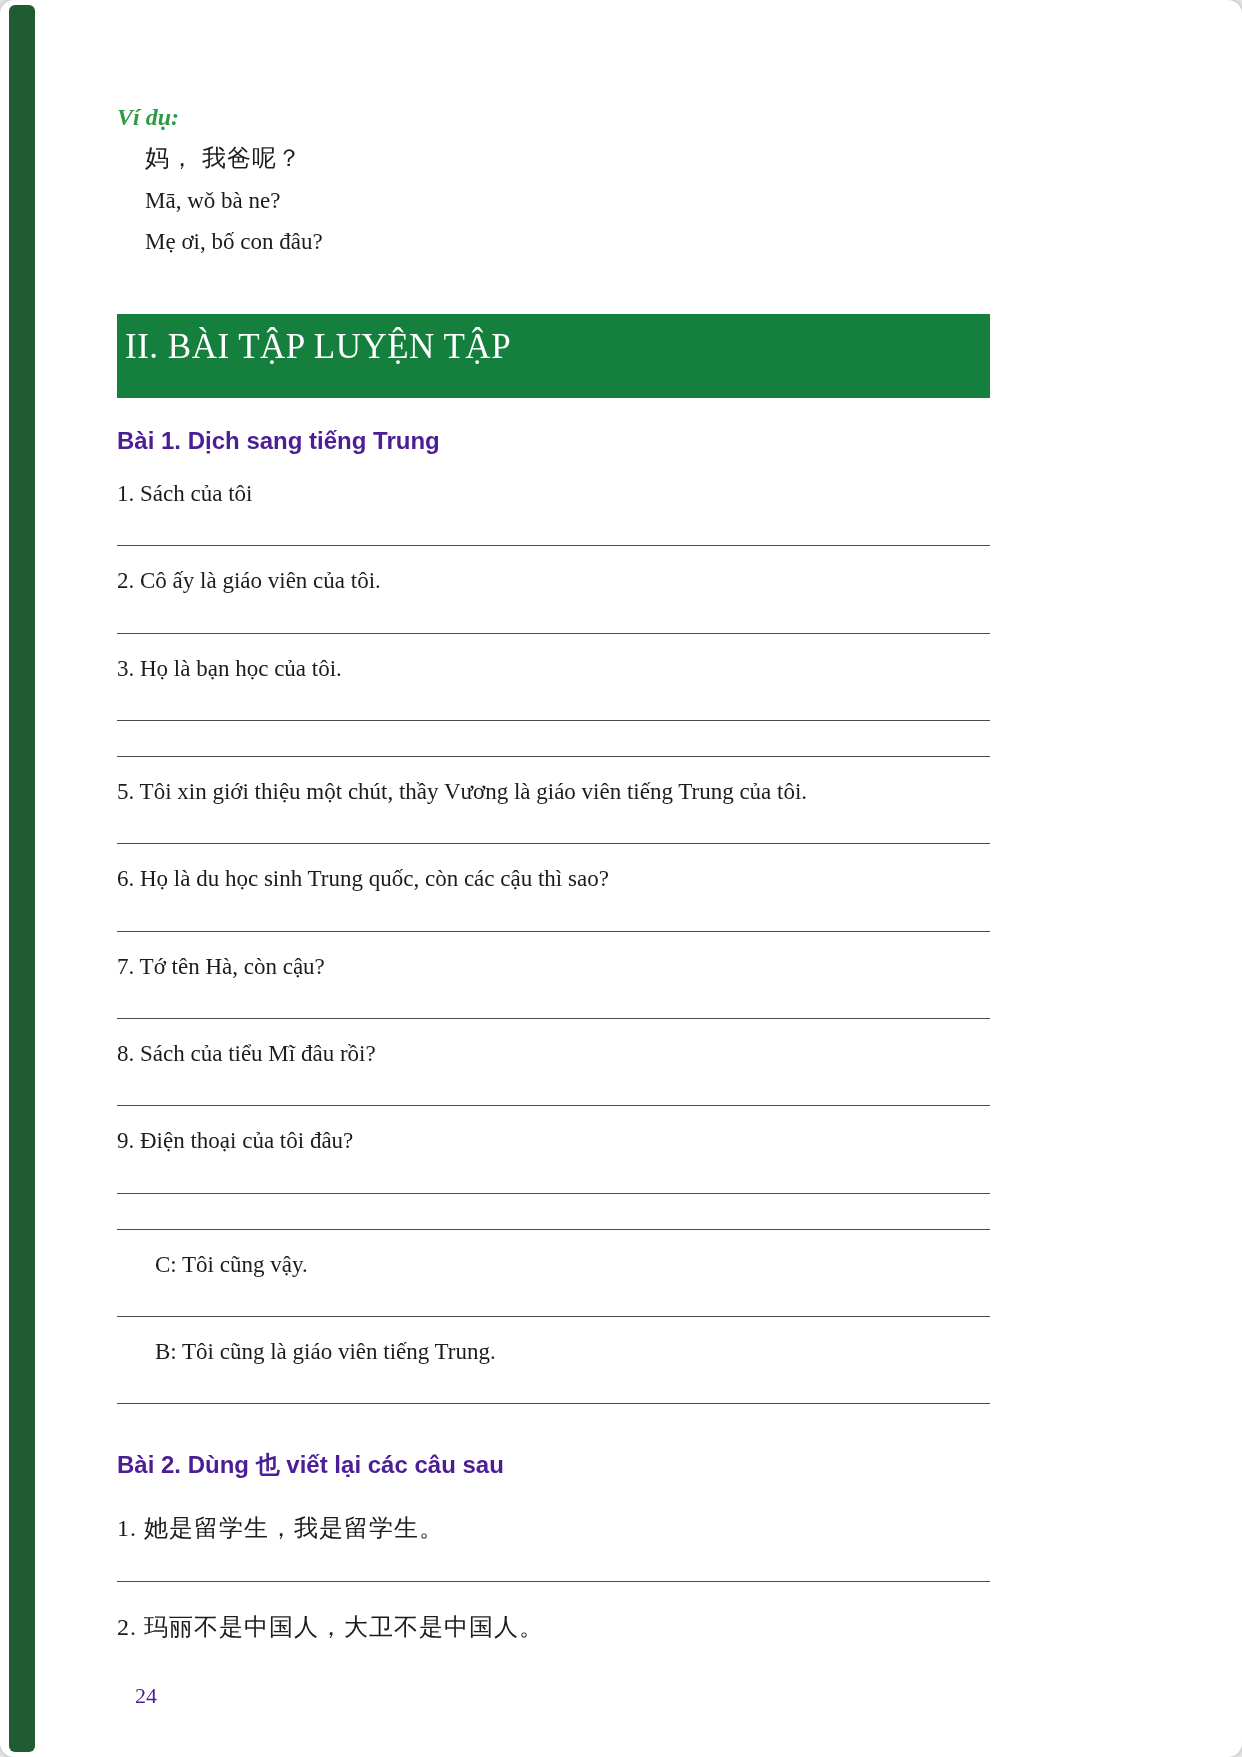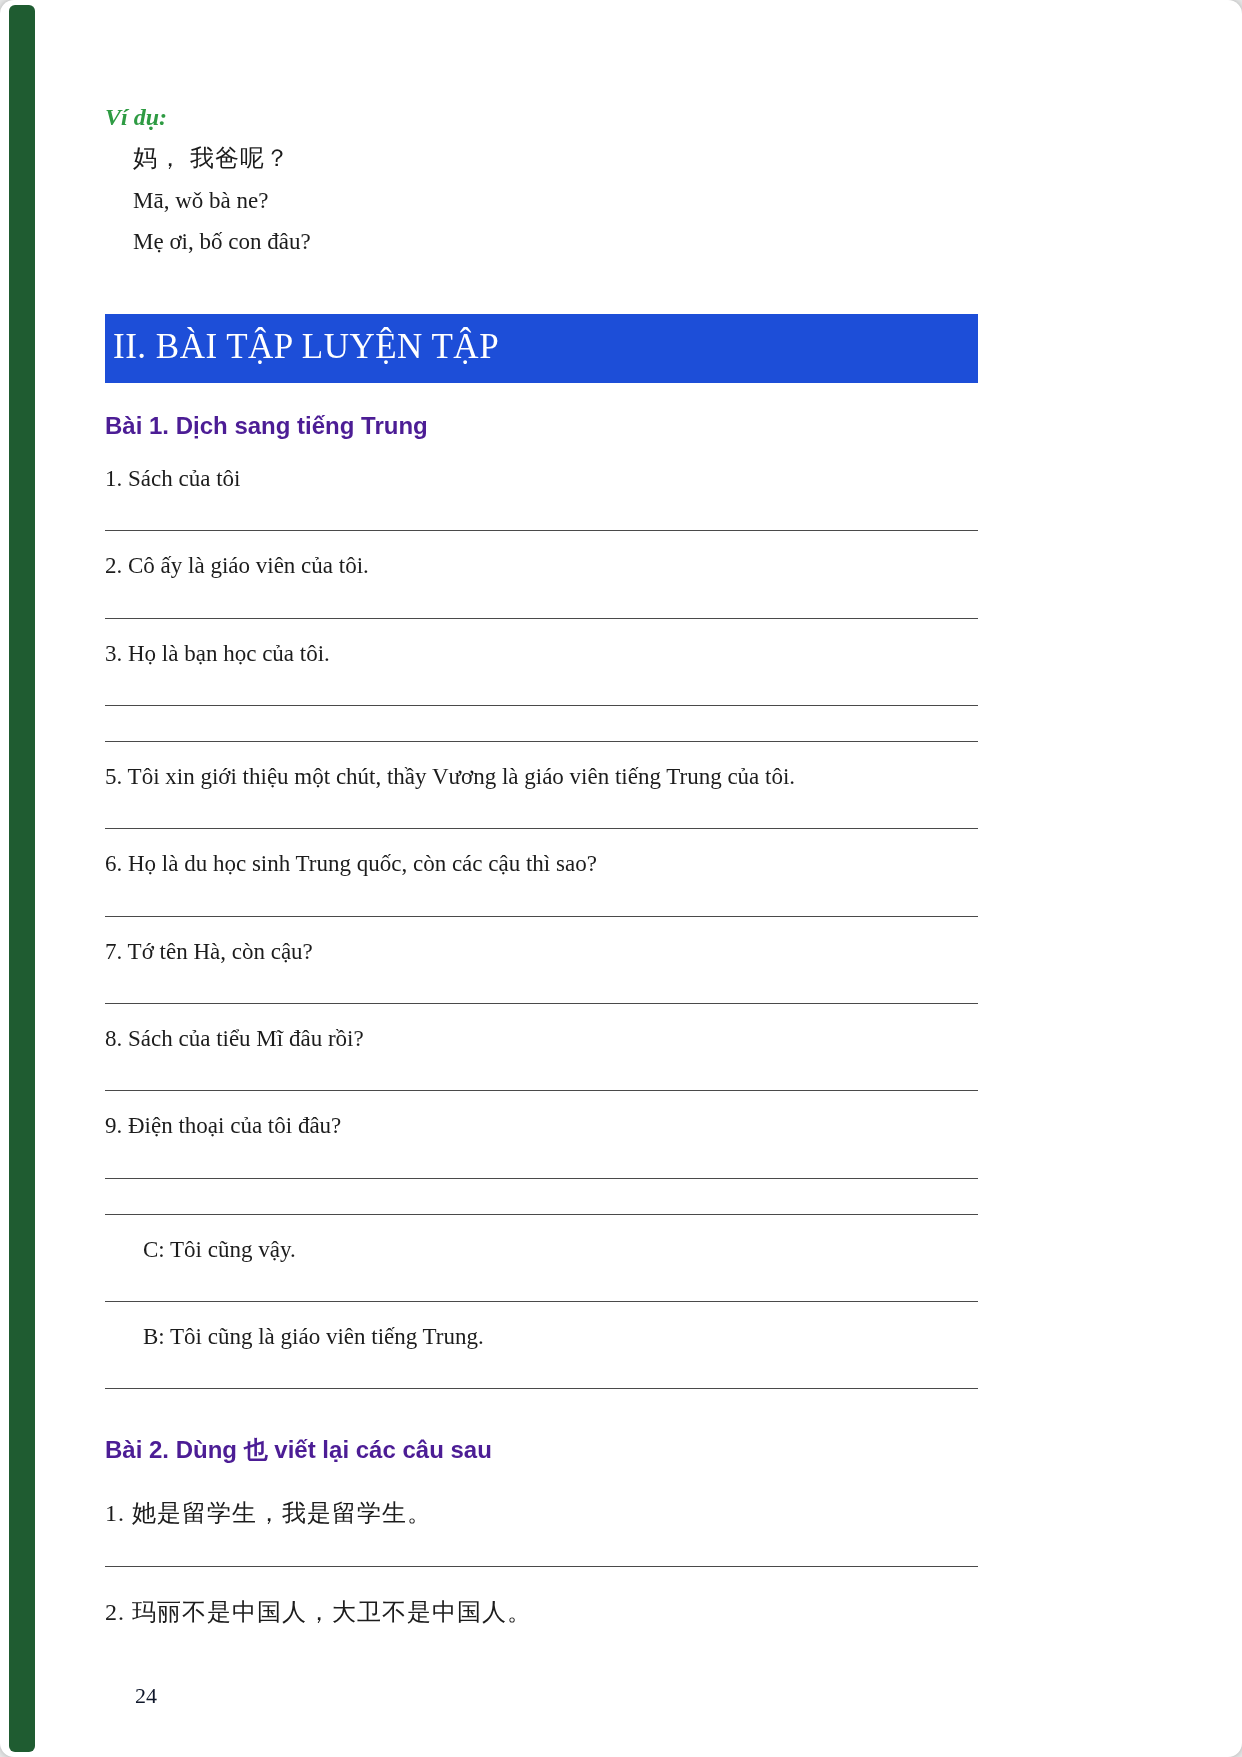--- a/index.html
+++ b/index.html
@@ -22,21 +22,21 @@
     position: absolute;
     left: 9px;
     top: 5px;
     bottom: 5px;
     width: 26px;
     background: #1f5c31;
     border-radius: 6px;
   }
   .content {
     position: absolute;
-    left: 105px;
+    left: 117px;
     top: 0;
     width: 873px;
     color: #1c1c1c;
     font-size: 23px;
     line-height: 1.45;
   }
   .example-label {
     margin-top: 100px;
     color: #2e9b43;
     font-style: italic;
@@ -49,24 +49,24 @@
   }
   .example-lines p {
     margin: 0 0 8px 0;
   }
   .cjk {
     font-size: 24px;
     letter-spacing: 1px;
   }
   .banner {
     margin-top: 56px;
-    background: #1d4ed8;
+    background: #15803d;
     color: #ffffff;
     font-size: 35px;
-    padding: 8px 10px 10px 8px;
+    padding: 8px 10px 25px 8px;
     font-weight: normal;
     letter-spacing: 0.5px;
   }
   .exercise-title {
     margin-top: 26px;
     color: #4c1d95;
     font-weight: bold;
     font-size: 24px;
     font-family: "Liberation Sans", sans-serif;
   }
@@ -78,21 +78,21 @@
     border-bottom: 1px solid #4a4a4a;
     height: 1px;
     width: 100%;
   }
   .ex2-item { margin-top: 28px; }
   .page-number {
     position: absolute;
     left: 135px;
     top: 1683px;
     font-size: 22px;
-    color: #0f172a;
+    color: #4c1d95;
   }
 </style>
 </head>
 <body>
 
 <div class="sheet">
   <div class="edge-strip"></div>
 
   <div class="content">
 

